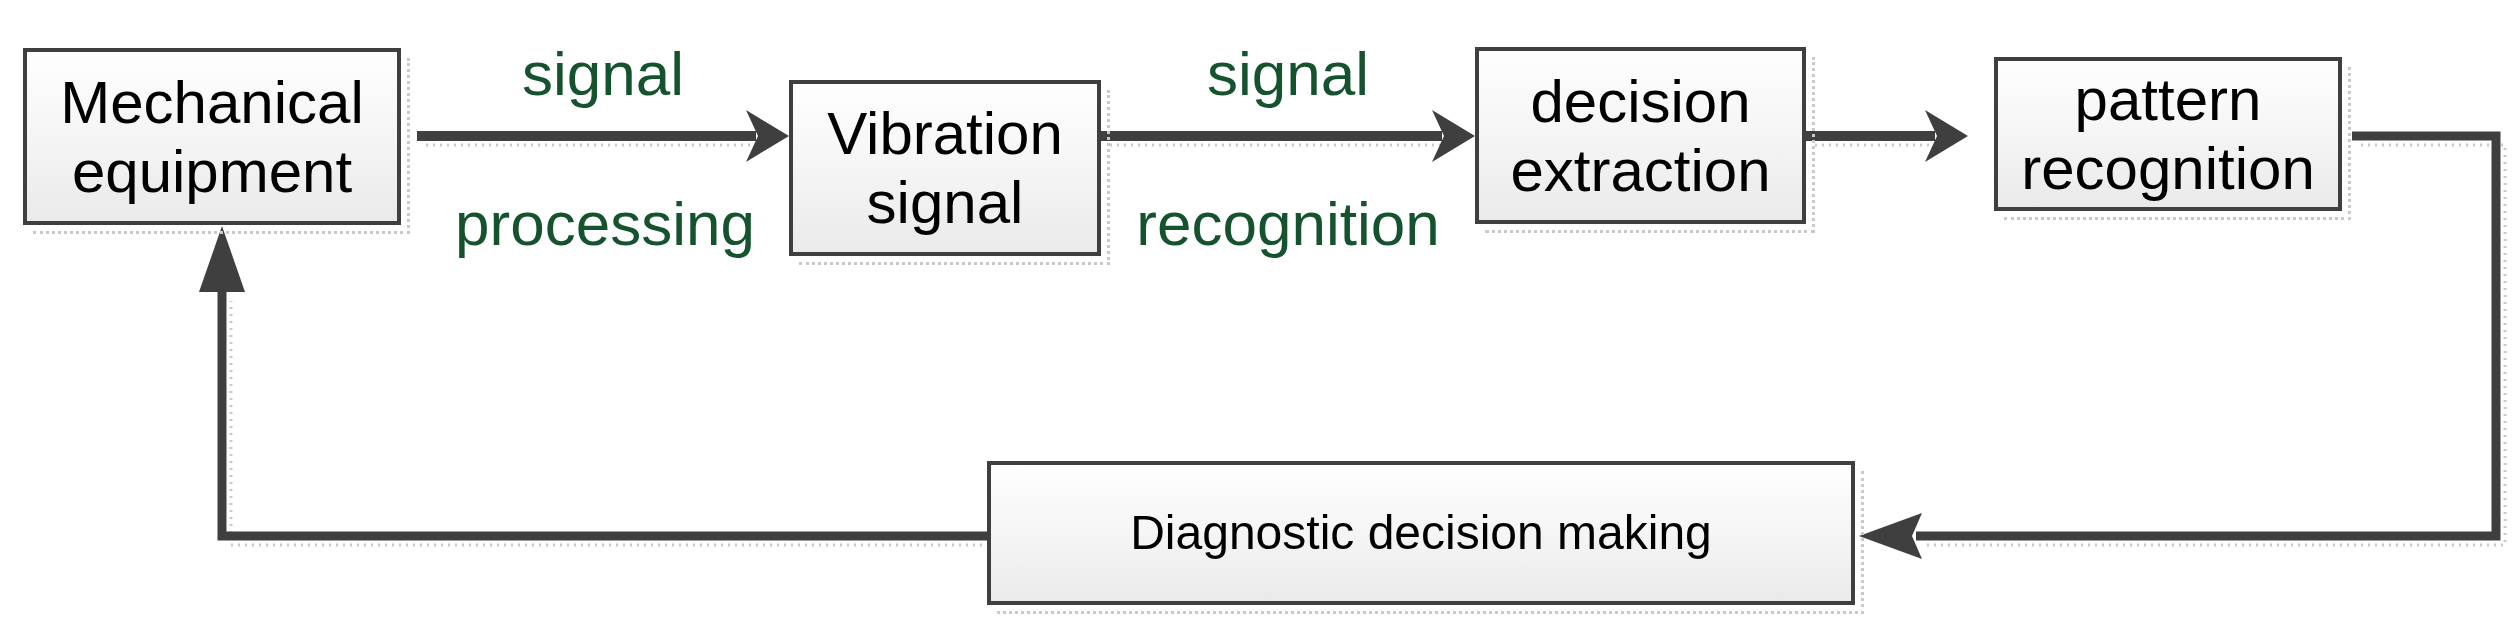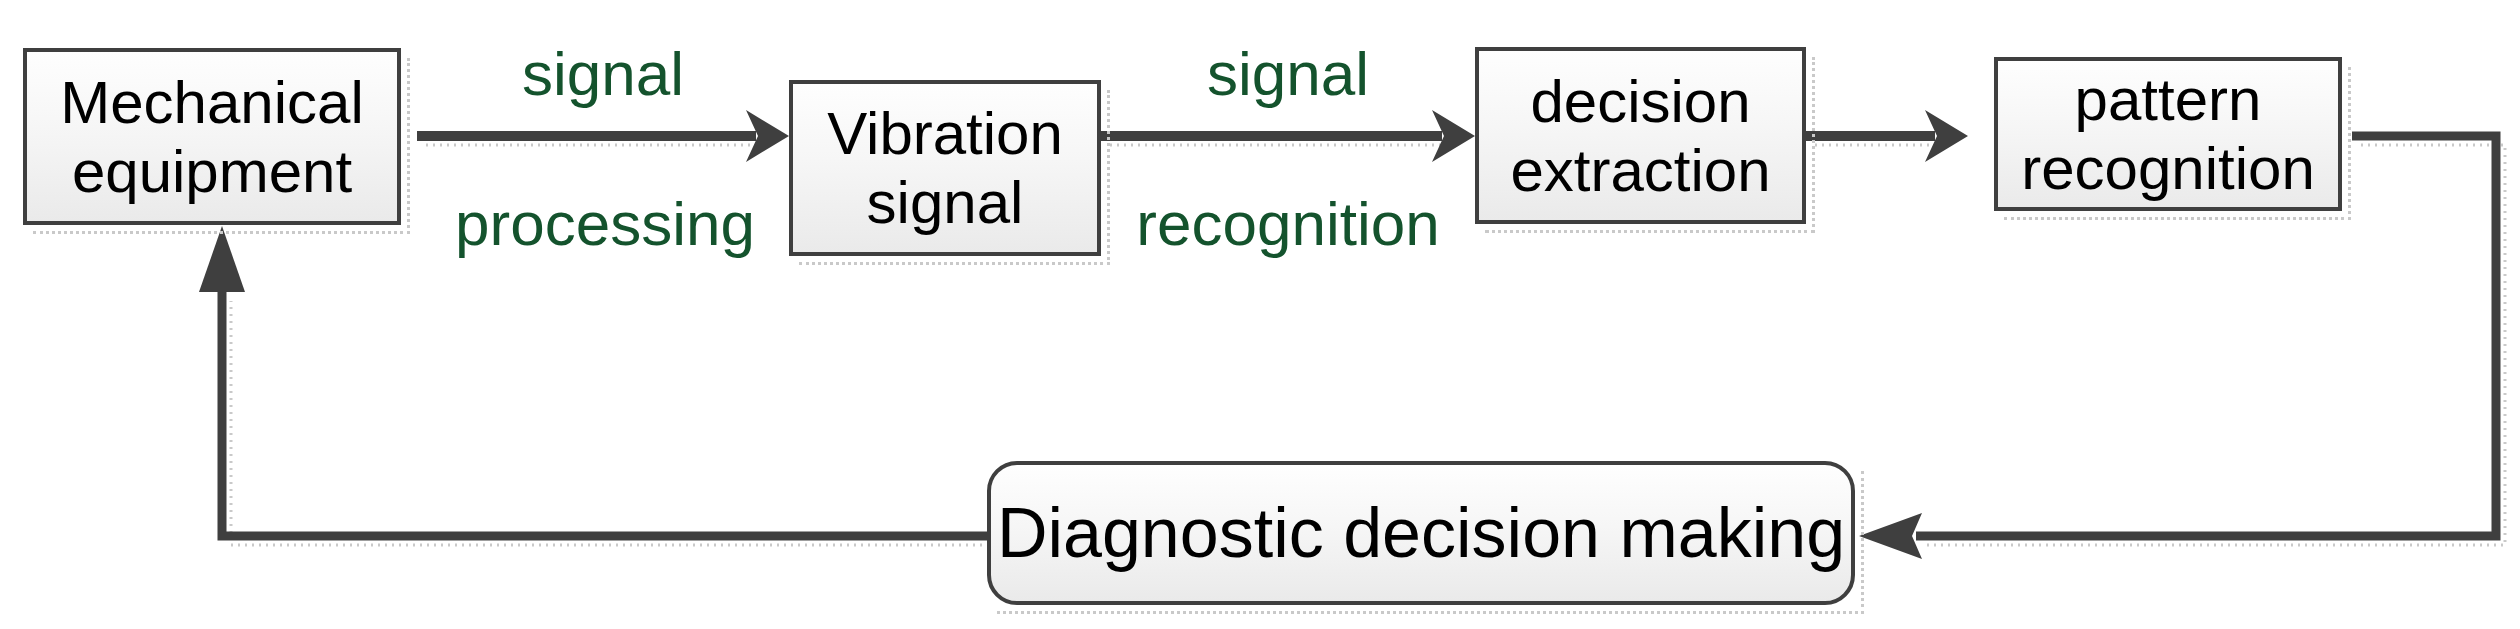--- a/index.html
+++ b/index.html
@@ -23,21 +23,21 @@
     z-index:2;
   }
   .box::after{ 
     content:"";
     position:absolute;
     left:6px;top:6px;right:-13px;bottom:-13px;
     border-right:3px dotted #c9c9c9;
     border-bottom:3px dotted #c9c9c9;
     pointer-events:none;
   }
-  .box-diag{font-size:70px;white-space:nowrap;border-radius:30px;}
+  .box-diag{font-size:48px;white-space:nowrap;}
   .edge-label{
     position:absolute;
     transform:translateX(-50%);
     font-size:62px;line-height:1.15;
     color:#14532d;white-space:nowrap;
     z-index:2;
   }
   .shadow-stroke{stroke:#c9c9c9;stroke-width:3;fill:none;stroke-dasharray:2 5;}
   .conn{stroke:#3f3f3f;fill:none;}
   .head{fill:#3f3f3f;stroke:none;}

